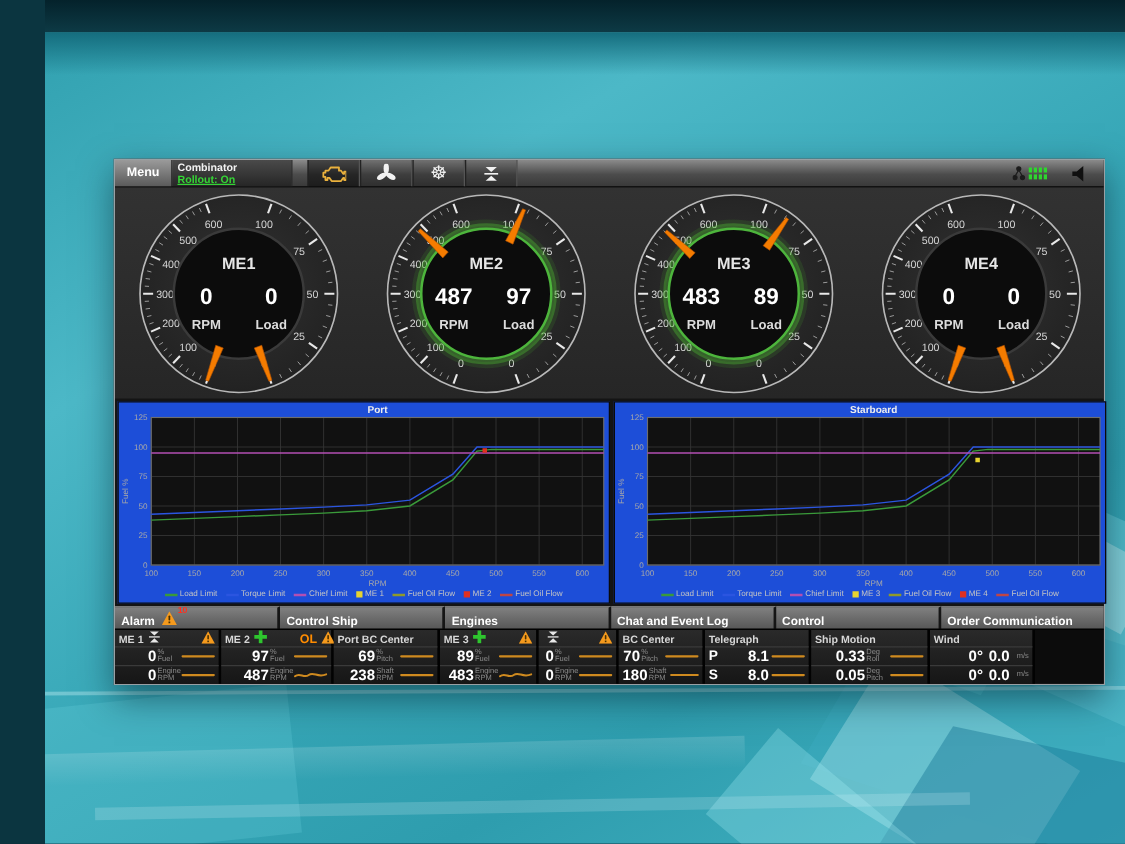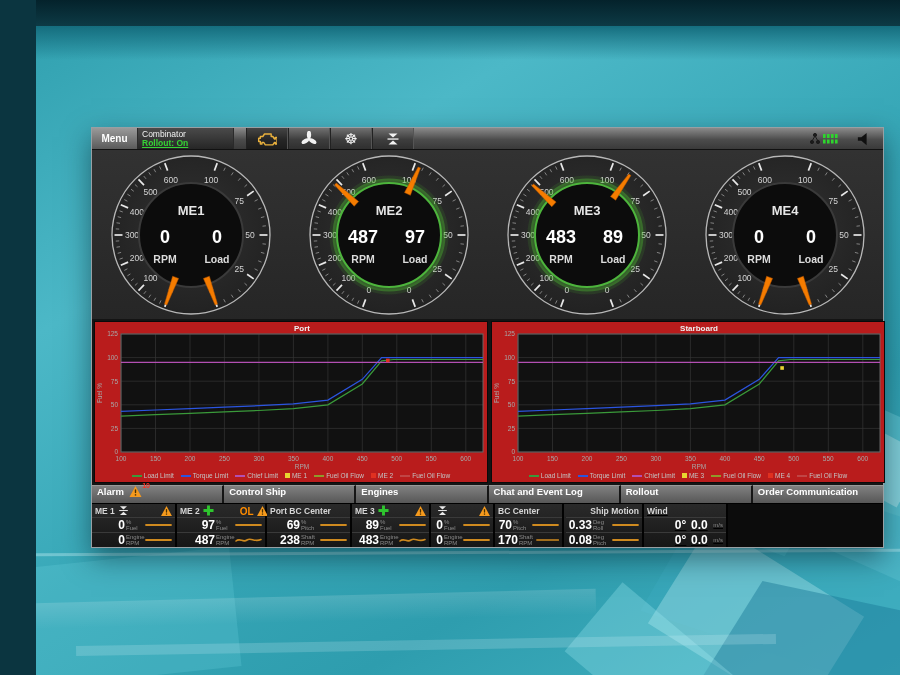--- a/index.html
+++ b/index.html
@@ -26,43 +26,43 @@
   
   .window{position:absolute;left:55px;top:127px;width:793px;height:421px;background:#101010;
     border:1px solid #98a0a4;box-shadow:0 10px 26px rgba(0,25,35,.5);display:flex;flex-direction:column;}
   
   .toolbar{height:22px;display:flex;align-items:stretch;background:linear-gradient(#8a8a8a,#4c4c4c 55%,#3a3a3a);
     border-bottom:1px solid #111;flex:0 0 22px;}
   .menu-btn{width:46px;display:flex;align-items:center;justify-content:center;color:#fff;font-size:10px;font-weight:bold;
     background:linear-gradient(#9a9a9a,#5a5a5a);border-right:1px solid #2a2a2a;cursor:default;}
   .mode-cell{width:96px;padding:1px 4px;background:linear-gradient(#4a4a4a,#262626);border-right:1px solid #2a2a2a;
     display:flex;flex-direction:column;justify-content:center;line-height:1.05;}
-  .mode-cell .m1{color:#f2f2f2;font-size:8.5px;font-weight:normal;}
+  .mode-cell .m1{color:#f2f2f2;font-size:8.5px;font-weight:bold;}
   .mode-cell .m2{color:#35d435;font-size:8.5px;font-weight:bold;text-decoration:underline;}
   .tb-gap{width:12px;}
   .tool-btn{width:42px;display:flex;align-items:center;justify-content:center;border-right:1px solid #555;border-left:1px solid #222;
     background:rgba(0,0,0,.18);}
   .tool-btn.active{background:rgba(0,0,0,.5);}
   .tb-spacer{flex:1;}
   .status-cell{width:38px;display:flex;align-items:center;justify-content:center;}
   .helm{color:#f2f2f2;font-size:15px;line-height:1;}
   
   .gauge-row{height:169px;flex:0 0 169px;background:linear-gradient(#323232,#262626);display:flex;}
   .gauge{width:198.25px;height:169px;}
   
   .chart-row{height:166px;flex:0 0 166px;background:#141414;display:flex;gap:3px;padding:2px;}
-  .chart{flex:1;background:#b91c1c;border:1px solid #0a0a0a;display:flex;flex-direction:column;}
+  .chart{flex:1;background:#1d4ed8;border:1px solid #0a0a0a;display:flex;flex-direction:column;}
   .legend{display:flex;gap:7px;justify-content:center;align-items:center;height:11px;margin-top:-2px;}
   .lg-item{display:flex;align-items:center;gap:2px;color:#c4c4c4;font-size:6.5px;white-space:nowrap;}
   .lg-line{display:inline-block;width:10px;height:2px;}
   .lg-marker{display:inline-block;width:5px;height:5px;}
   
   .sec-headers{height:18px;flex:0 0 18px;display:flex;background:#1a1a1a;}
   .sec-cell{flex:1;background:linear-gradient(#808080,#575757);border-right:2px solid #151515;border-top:1px solid #999;
-    display:flex;align-items:flex-start;padding:0 5px;color:#fff;font-size:9.5px;font-weight:bold;gap:3px;}
+    display:flex;align-items:flex-end;padding:0 5px;color:#fff;font-size:9.5px;font-weight:bold;gap:3px;}
   .sec-cell:last-child{border-right:none;}
   .alarm-badge{position:relative;display:inline-block;margin-left:2px;}
   .alarm-count{position:absolute;top:-4px;right:-8px;color:#ff3020;font-size:7px;font-weight:bold;}
   
   .strip{flex:1;display:flex;background:#0c0c0c;border-top:1px solid #000;}
   .strip-panels{display:flex;}
   .panel{background:linear-gradient(#2a2a2a,#161616);border-right:2px solid #020202;display:flex;flex-direction:column;}
   .p-head{height:13px;display:flex;align-items:center;gap:3px;padding:1px 3px 0 3px;}
   .p-label{color:#d6d6d6;font-size:8.5px;font-weight:bold;white-space:nowrap;}
   .p-ol{color:#ff8c00;font-size:10px;font-weight:bold;margin-left:3px;padding-left:20px;}
@@ -667,21 +667,21 @@
         <div class="sec-cell">
           <span>Control Ship</span>
         </div>
         <div class="sec-cell">
           <span>Engines</span>
         </div>
         <div class="sec-cell">
           <span>Chat and Event Log</span>
         </div>
         <div class="sec-cell">
-          <span>Rollout</span>
+          <span>Control</span>
         </div>
         <div class="sec-cell">
           <span>Order Communication</span>
         </div>
       </div>
 
     <div class="strip">
       <div class="strip-panels" id="strip-panels">
           <div class="panel" style="width: 85px;">
             <div class="p-head">
@@ -853,56 +853,75 @@
               <span class="p-val">70</span>
               <span class="p-units">
                 <span>%</span>
                 <span>Pitch</span>
               </span>
               <svg class="p-spark" width="27" height="10" viewBox="0 0 27 10">
       <line x1="1" y1="5" x2="26" y2="5" stroke="#cf8a1f" stroke-width="1.8" stroke-linecap="round"></line>
               </svg>
             </div>
             <div class="p-row">
-              <span class="p-val">170</span>
+              <span class="p-val">180</span>
               <span class="p-units">
                 <span>Shaft</span>
                 <span>RPM</span>
               </span>
               <svg class="p-spark" width="27" height="10" viewBox="0 0 27 10">
       <line x1="1" y1="5" x2="26" y2="5" stroke="#cf8a1f" stroke-width="1.8" stroke-linecap="round"></line>
               </svg>
             </div>
           </div>
-          <div class="panel" style="width: 80px; align-items: flex-end;">
+          <div class="panel" style="width: 85px;">
+            <div class="p-head">
+              <span class="p-label">Telegraph</span>
+            </div>
+            <div class="p-row">
+              <span class="p-prefix">P</span>
+              <span class="p-val">8.1</span>
+              <svg class="p-spark" width="27" height="10" viewBox="0 0 27 10">
+      <line x1="1" y1="5" x2="26" y2="5" stroke="#cf8a1f" stroke-width="1.8" stroke-linecap="round"></line>
+              </svg>
+            </div>
+            <div class="p-row">
+              <span class="p-prefix">S</span>
+              <span class="p-val">8.0</span>
+              <svg class="p-spark" width="27" height="10" viewBox="0 0 27 10">
+      <line x1="1" y1="5" x2="26" y2="5" stroke="#cf8a1f" stroke-width="1.8" stroke-linecap="round"></line>
+              </svg>
+            </div>
+          </div>
+          <div class="panel" style="width: 95px;">
             <div class="p-head">
               <span class="p-label">Ship Motion</span>
             </div>
             <div class="p-row">
               <span class="p-val">0.33</span>
               <span class="p-units">
                 <span>Deg</span>
                 <span>Roll</span>
               </span>
               <svg class="p-spark" width="27" height="10" viewBox="0 0 27 10">
       <line x1="1" y1="5" x2="26" y2="5" stroke="#cf8a1f" stroke-width="1.8" stroke-linecap="round"></line>
               </svg>
             </div>
             <div class="p-row">
-              <span class="p-val">0.08</span>
+              <span class="p-val">0.05</span>
               <span class="p-units">
                 <span>Deg</span>
                 <span>Pitch</span>
               </span>
               <svg class="p-spark" width="27" height="10" viewBox="0 0 27 10">
       <line x1="1" y1="5" x2="26" y2="5" stroke="#cf8a1f" stroke-width="1.8" stroke-linecap="round"></line>
               </svg>
             </div>
           </div>
-          <div class="panel" style="width: 84px; text-decoration: underline;">
+          <div class="panel" style="width: 84px;">
             <div class="p-head">
               <span class="p-label">Wind</span>
             </div>
             <div class="p-row">
               <span class="p-val">0°</span>
               <span class="p-val2">0.0</span>
               <span class="p-unit1">m/s</span>
             </div>
             <div class="p-row">
               <span class="p-val">0°</span>

